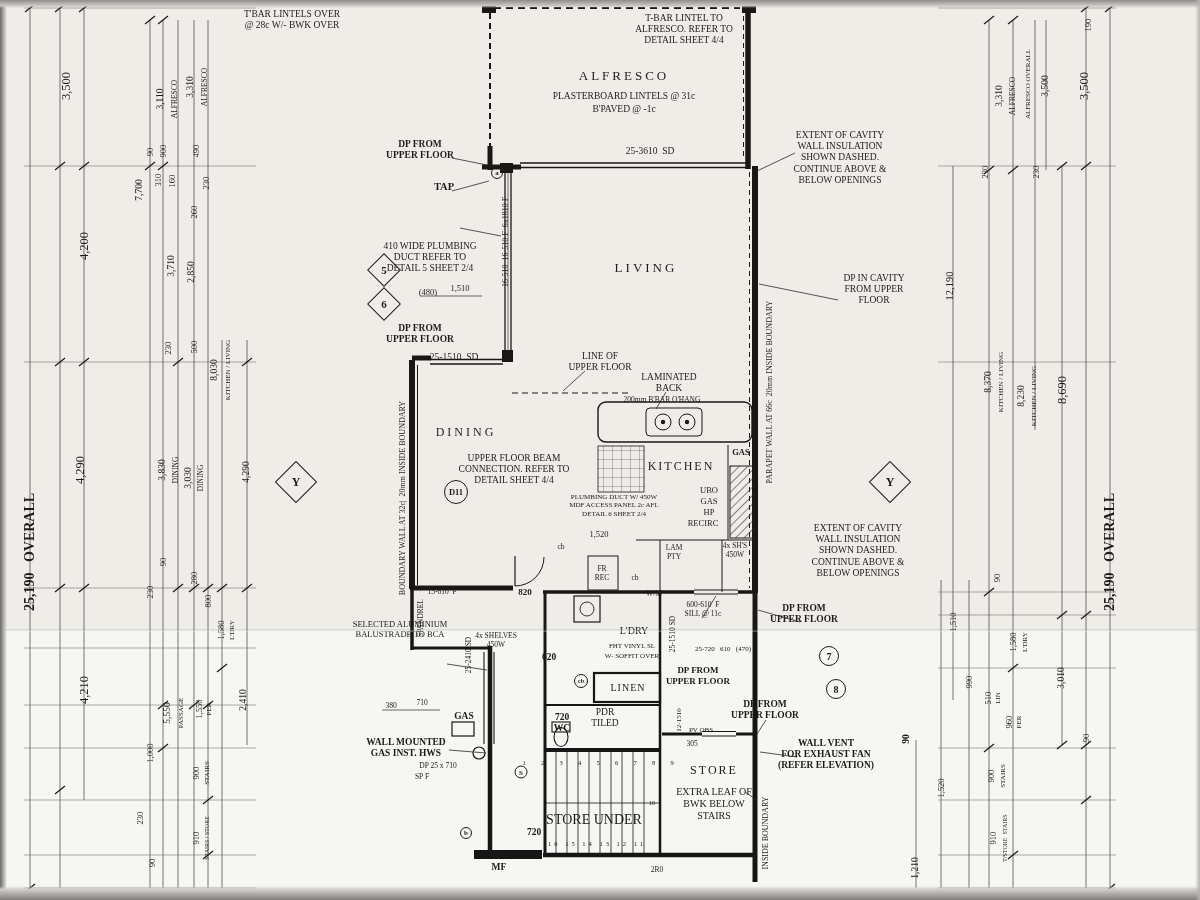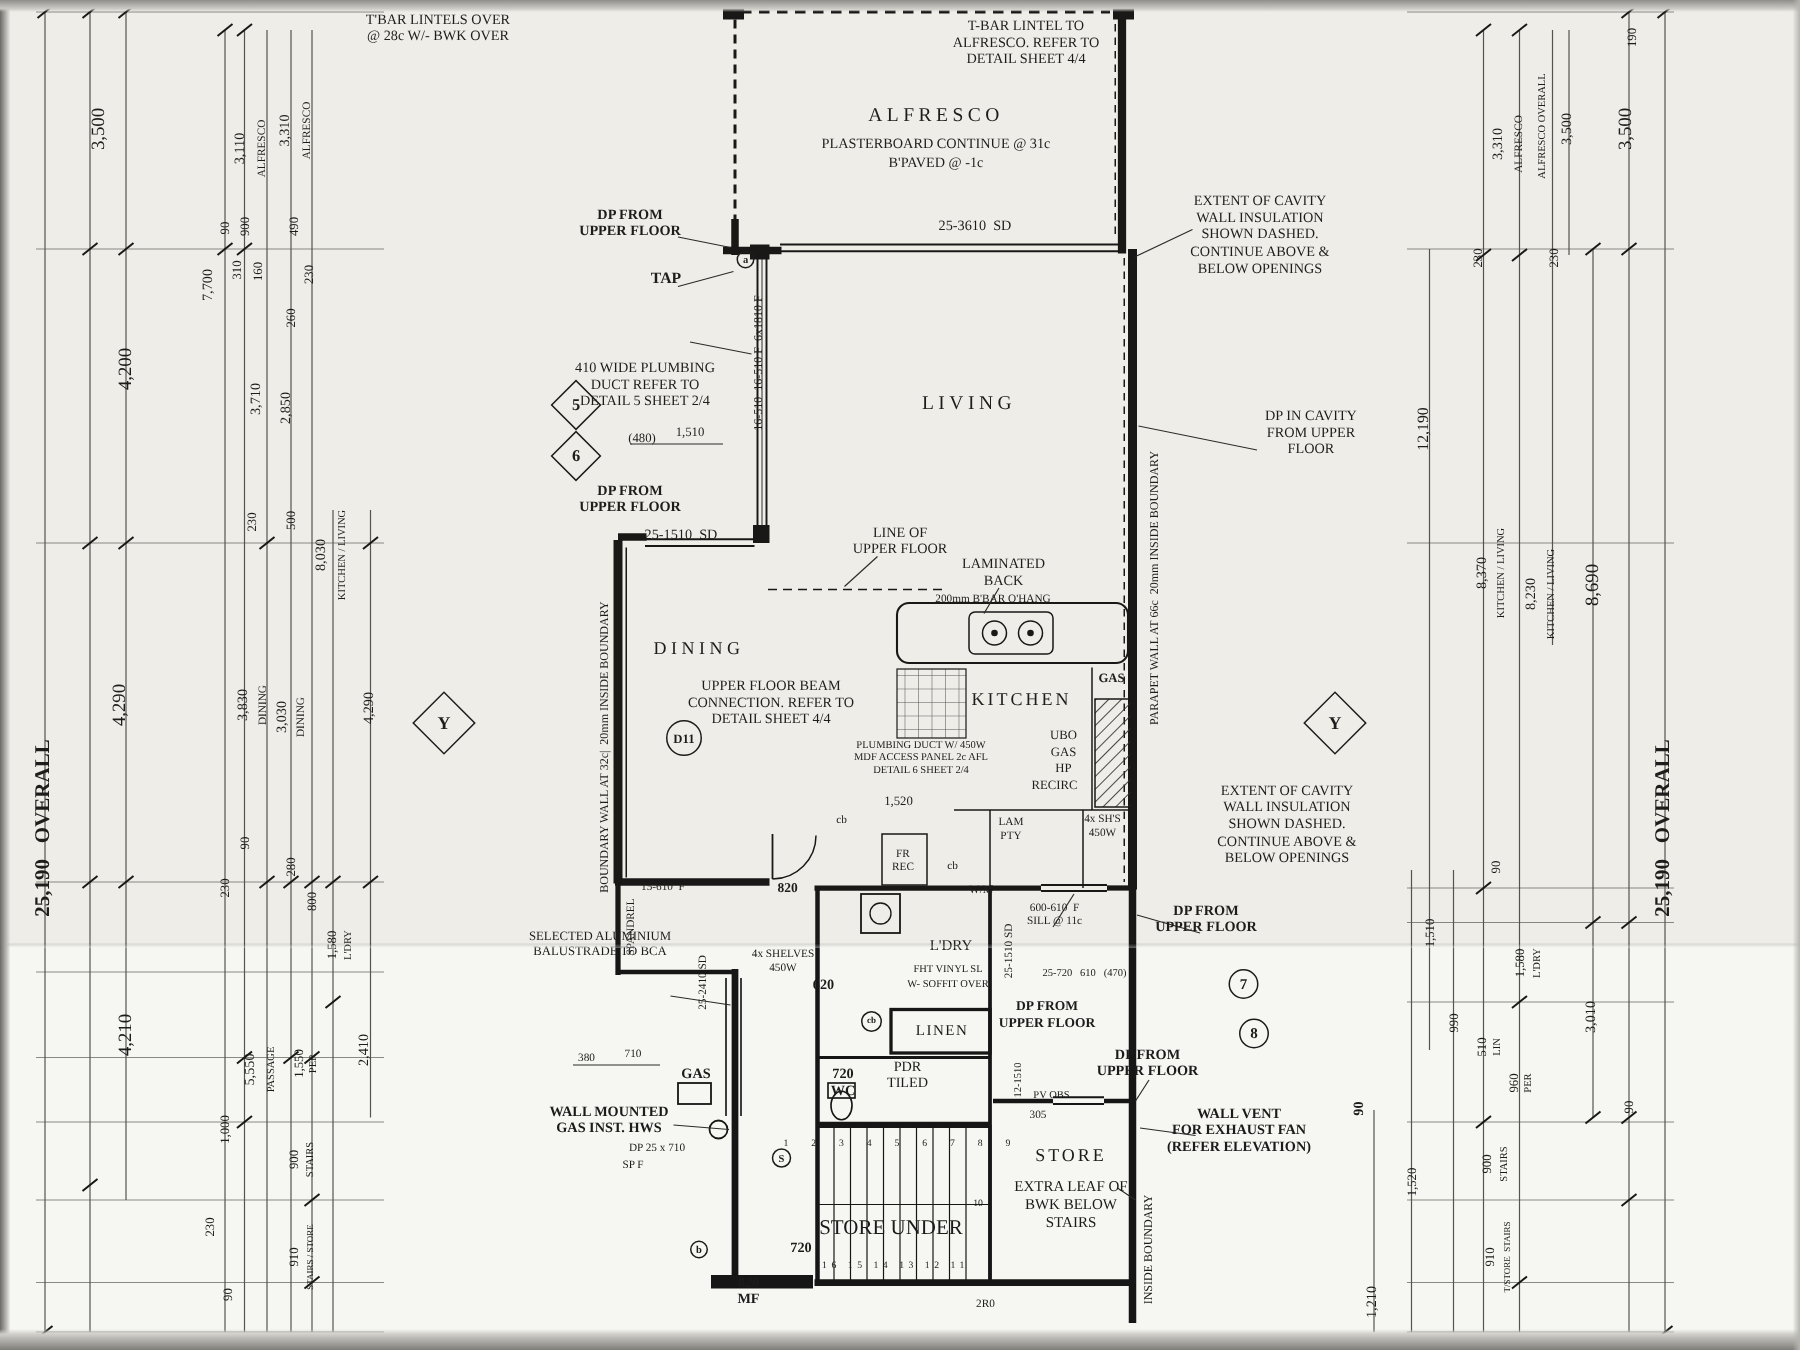--- a/index.html
+++ b/index.html
@@ -247,21 +247,21 @@
     </g>
   </svg>
 
   <div id="labels-layer">
       <div class="lbl" style="left: 292px; top: 20px; font-size: 9.5px;">T'BAR LINTELS OVER
 @ 28c W/- BWK OVER</div>
       <div class="lbl" style="left: 684px; top: 30px; font-size: 9.5px;">T-BAR LINTEL TO
 ALFRESCO. REFER TO
 DETAIL SHEET 4/4</div>
       <div class="lbl" style="left: 624px; top: 76px; font-size: 13px; letter-spacing: 3px;">ALFRESCO</div>
-      <div class="lbl" style="left: 624px; top: 97px; font-size: 9.5px;">PLASTERBOARD CONTINUE @ 31c</div>
+      <div class="lbl" style="left: 624px; top: 97px; font-size: 9.5px;">PLASTERBOARD LINTELS @ 31c</div>
       <div class="lbl" style="left: 624px; top: 110px; font-size: 9.5px;">B'PAVED @ -1c</div>
       <div class="lbl" style="left: 840px; top: 158px; font-size: 9.5px;">EXTENT OF CAVITY
 WALL INSULATION
 SHOWN DASHED.
 CONTINUE ABOVE &amp;
 BELOW OPENINGS</div>
       <div class="lbl" style="left: 420px; top: 150px; font-size: 9.5px; font-weight: 700;">DP FROM
 UPPER FLOOR</div>
       <div class="lbl" style="left: 650px; top: 152px; font-size: 9.5px;">25-3610  SD</div>
       <div class="lbl" style="left: 444px; top: 187px; font-size: 10.5px; font-weight: 700;">TAP</div>
@@ -313,21 +313,21 @@
       <div class="lbl" style="left: 635px; top: 578px; font-size: 7.5px;">cb</div>
       <div class="lbl" style="left: 561px; top: 547px; font-size: 7.5px;">cb</div>
       <div class="lbl" style="left: 442px; top: 592px; font-size: 7.5px;">15-610  F</div>
       <div class="lbl rot" style="left: 421px; top: 618px; font-size: 7.5px;">SPANDREL</div>
       <div class="lbl" style="left: 525px; top: 592px; font-size: 9px; font-weight: 700;">820</div>
       <div class="lbl" style="left: 654px; top: 594px; font-size: 7.5px;">W/M</div>
       <div class="lbl" style="left: 634px; top: 631px; font-size: 10px;">L'DRY</div>
       <div class="lbl" style="left: 632px; top: 646px; font-size: 7px;">FHT VINYL SL</div>
       <div class="lbl" style="left: 632px; top: 656px; font-size: 7px;">W- SOFFIT OVER</div>
       <div class="lbl" style="left: 549px; top: 658px; font-size: 9.5px; font-weight: 700;">620</div>
-      <div class="lbl" style="left: 522px; top: 641px; font-size: 7.5px;">4x SHELVES
+      <div class="lbl" style="left: 496px; top: 641px; font-size: 7.5px;">4x SHELVES
 450W</div>
       <div class="lbl" style="left: 703px; top: 610px; font-size: 7.5px;">600-610  F
 SILL @ 11c</div>
       <div class="lbl" style="left: 804px; top: 614px; font-size: 9.5px; font-weight: 700;">DP FROM
 UPPER FLOOR</div>
       <div class="lbl rot" style="left: 673px; top: 634px; font-size: 7.5px;">25-1510 SD</div>
       <div class="lbl" style="left: 723px; top: 649px; font-size: 7px;">25-720   610   (470)</div>
       <div class="lbl" style="left: 698px; top: 676px; font-size: 9px; font-weight: 700;">DP FROM
 UPPER FLOOR</div>
       <div class="lbl" style="left: 400px; top: 629px; font-size: 8.5px;">SELECTED ALUMINIUM

